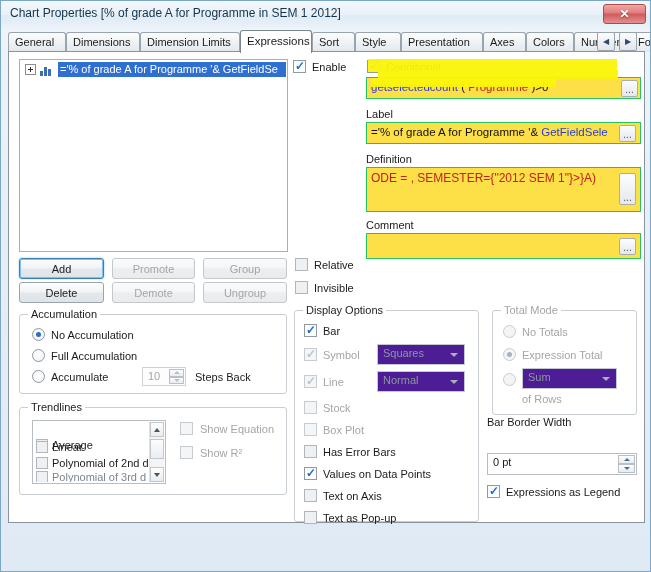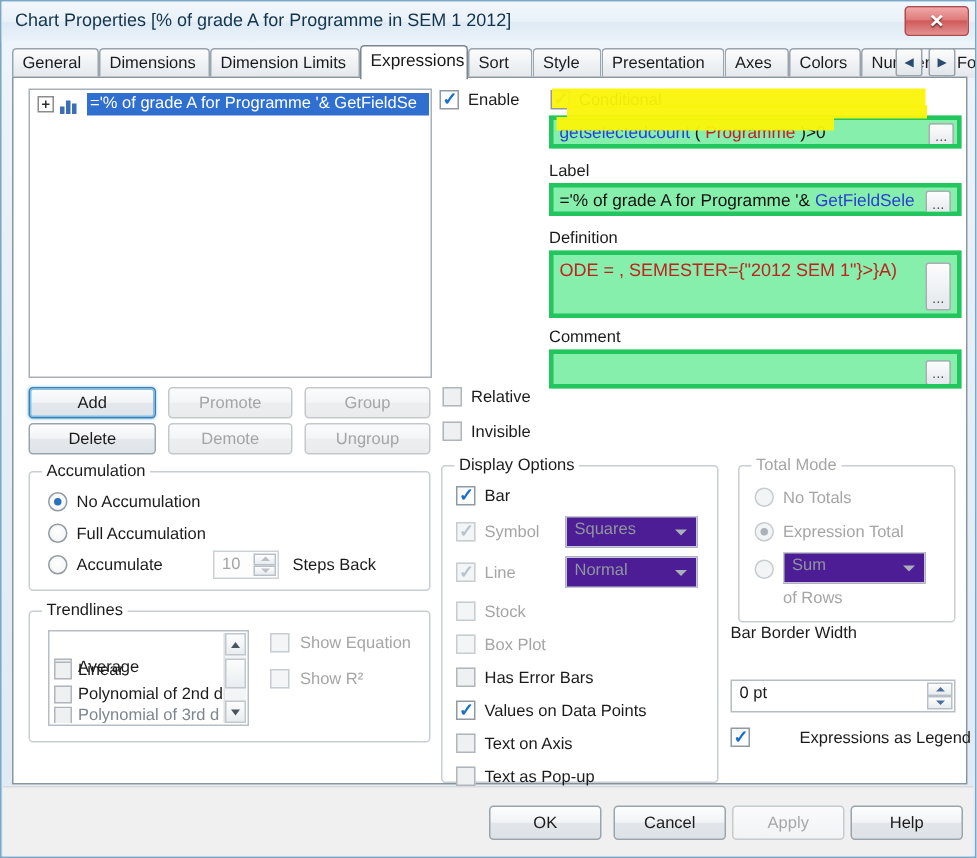--- a/index.html
+++ b/index.html
@@ -139,22 +139,22 @@
     cursor: pointer;
     white-space: nowrap;
     display: flex; align-items: center; justify-content: center;
   }
   .btn.disabled { color: #a5a5a5; border-color: #c3c8cd;
     background: linear-gradient(to bottom, #fbfbfc 0%, #f4f5f7 48%, #eceef0 52%, #e9ebed 100%); }
   .btn.focus { border-color: #3c7fb1; box-shadow: 0 0 0 1px #7fc0ec inset, 0 0 2px #7fc0ec; }
 
   .field {
     position: absolute;
-    background: #86efac;
-    border: 3px solid #22c55e;
+    background: #fde047;
+    border: 1px solid #22c55e;
     overflow: hidden;
   }
   .field .txt {
     position: absolute; left: 4px; top: 3px;
     white-space: nowrap; font-size: 11.5px;
   }
   .ellipsis-btn {
     position: absolute; right: 2px; top: 2px;
     width: 17px;
     border: 1px solid #a8aeb4; border-radius: 2px;
@@ -524,27 +524,21 @@
           </span>
         <span class="sb dn">
             <span class="tri"></span>
           </span>
       </span>
     </div>
 
     <div class="cb" style="left:478px; top:433px;">
       <span class="tick">✓</span>
     </div>
-    <span class="lbl" style="left:524px; top:434px;">Expressions as Legend</span>
+    <span class="lbl" style="left:497px; top:434px;">Expressions as Legend</span>
 
     <div class="hl" style="left:359px; top:7px;  width:249px; height:13px;"></div>
     <div class="hl" style="left:369px; top:18px; width:240px; height:9px;"></div>
     <div class="hl" style="left:362px; top:26px; width:185px; height:9px;"></div>
   </div>
 
-  <div class="footer">
-    <div class="fbtn" style="left:324px;">OK</div>
-    <div class="fbtn" style="left:407px;">Cancel</div>
-    <div class="fbtn disabled" style="left:486px;">Apply</div>
-    <div class="fbtn" style="left:565px;">Help</div>
-  </div>
 
 </div>
 
 </body></html>

